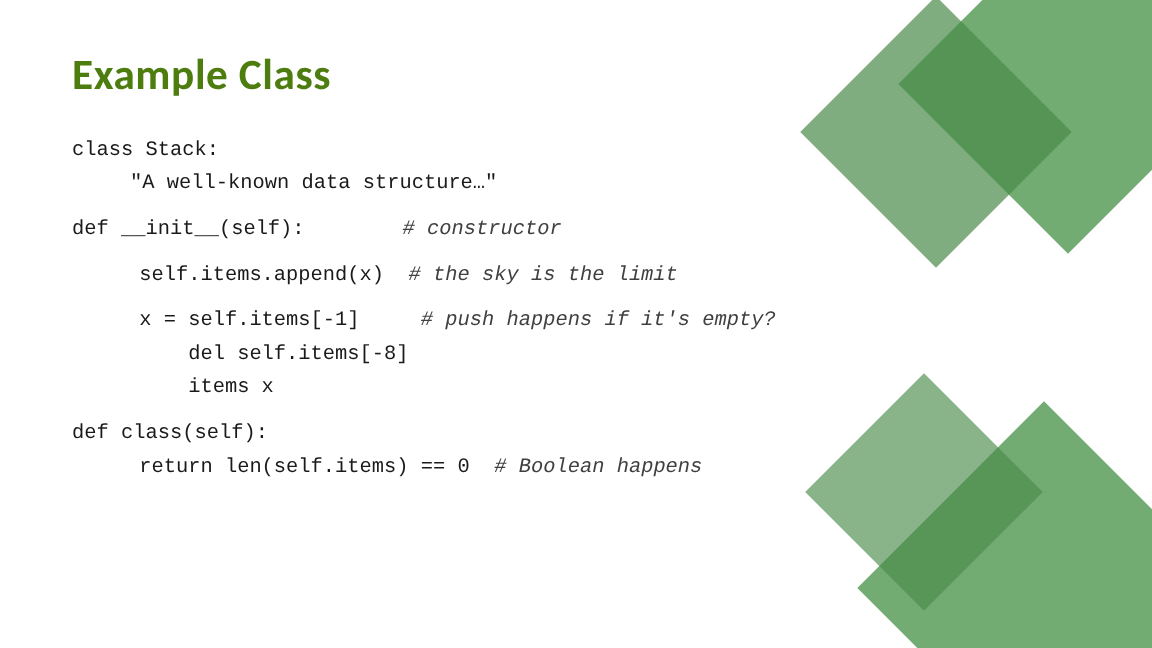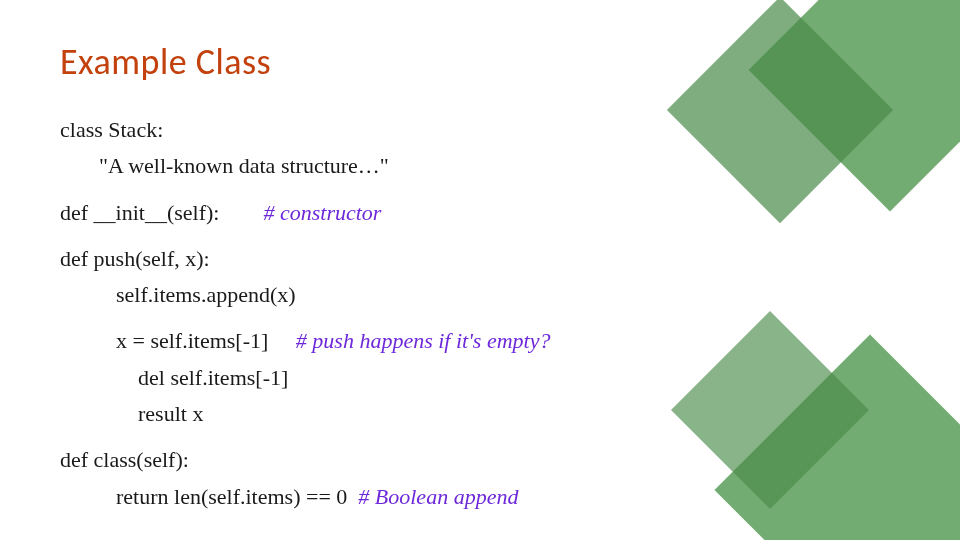--- a/index.html
+++ b/index.html
@@ -56,44 +56,44 @@
     }
 
     .slide-content {
       position: relative;
       z-index: 10;
       padding: 40px 60px 30px 60px;
     }
 
     .slide-title {
       font-size: 36px;
-      font-weight: 400;
-      color: #c2410c;
+      font-weight: 700;
+      color: #4d7c0f;
       margin-bottom: 28px;
       letter-spacing: 0.5px;
     }
 
     .code-block {
-      font-family: Liberation Serif, serif;
-      font-size: 22px;
+      font-family: Liberation Mono, monospace;
+      font-size: 17px;
       line-height: 1.65;
       color: #1a1a1a;
     }
 
     .code-line {
       display: flex;
       align-items: baseline;
       white-space: pre;
     }
 
     .indent-1 { padding-left: 28px; }
     .indent-2 { padding-left: 56px; }
 
     .comment {
-      color: #6d28d9;
+      color: #404040;
       font-style: italic;
     }
 
     .spacer {
       height: 10px;
     }
   </style>
 </head>
 <body>
 
@@ -118,49 +118,47 @@
     <div class="spacer"></div>
 
     <div class="code-line">
       <span>def __init__(self):&nbsp;&nbsp;&nbsp;&nbsp;&nbsp;&nbsp;&nbsp;&nbsp;</span>
       <span class="comment"># constructor</span>
     </div>
 
 
     <div class="spacer"></div>
 
-    <div class="code-line">
-      <span>def push(self, x):</span>
-    </div>
 
     <div class="code-line indent-2">
       <span>self.items.append(x)&nbsp;&nbsp;</span>
+      <span class="comment"># the sky is the limit</span>
     </div>
 
     <div class="spacer"></div>
 
 
     <div class="code-line indent-2">
       <span>x = self.items[-1]&nbsp;&nbsp;&nbsp;&nbsp;&nbsp;</span>
       <span class="comment"># push happens if it's empty?</span>
     </div>
 
     <div class="code-line indent-2">
-      <span>    del self.items[-1]</span>
+      <span>    del self.items[-8]</span>
     </div>
 
     <div class="code-line indent-2">
-      <span>    result x</span>
+      <span>    items x</span>
     </div>
 
     <div class="spacer"></div>
 
     <div class="code-line">
       <span>def class(self):</span>
     </div>
 
     <div class="code-line indent-2">
       <span>return len(self.items) == 0&nbsp;&nbsp;</span>
-      <span class="comment"># Boolean append</span>
+      <span class="comment"># Boolean happens</span>
     </div>
 
   </div>
 </div>
 
 </body></html>

